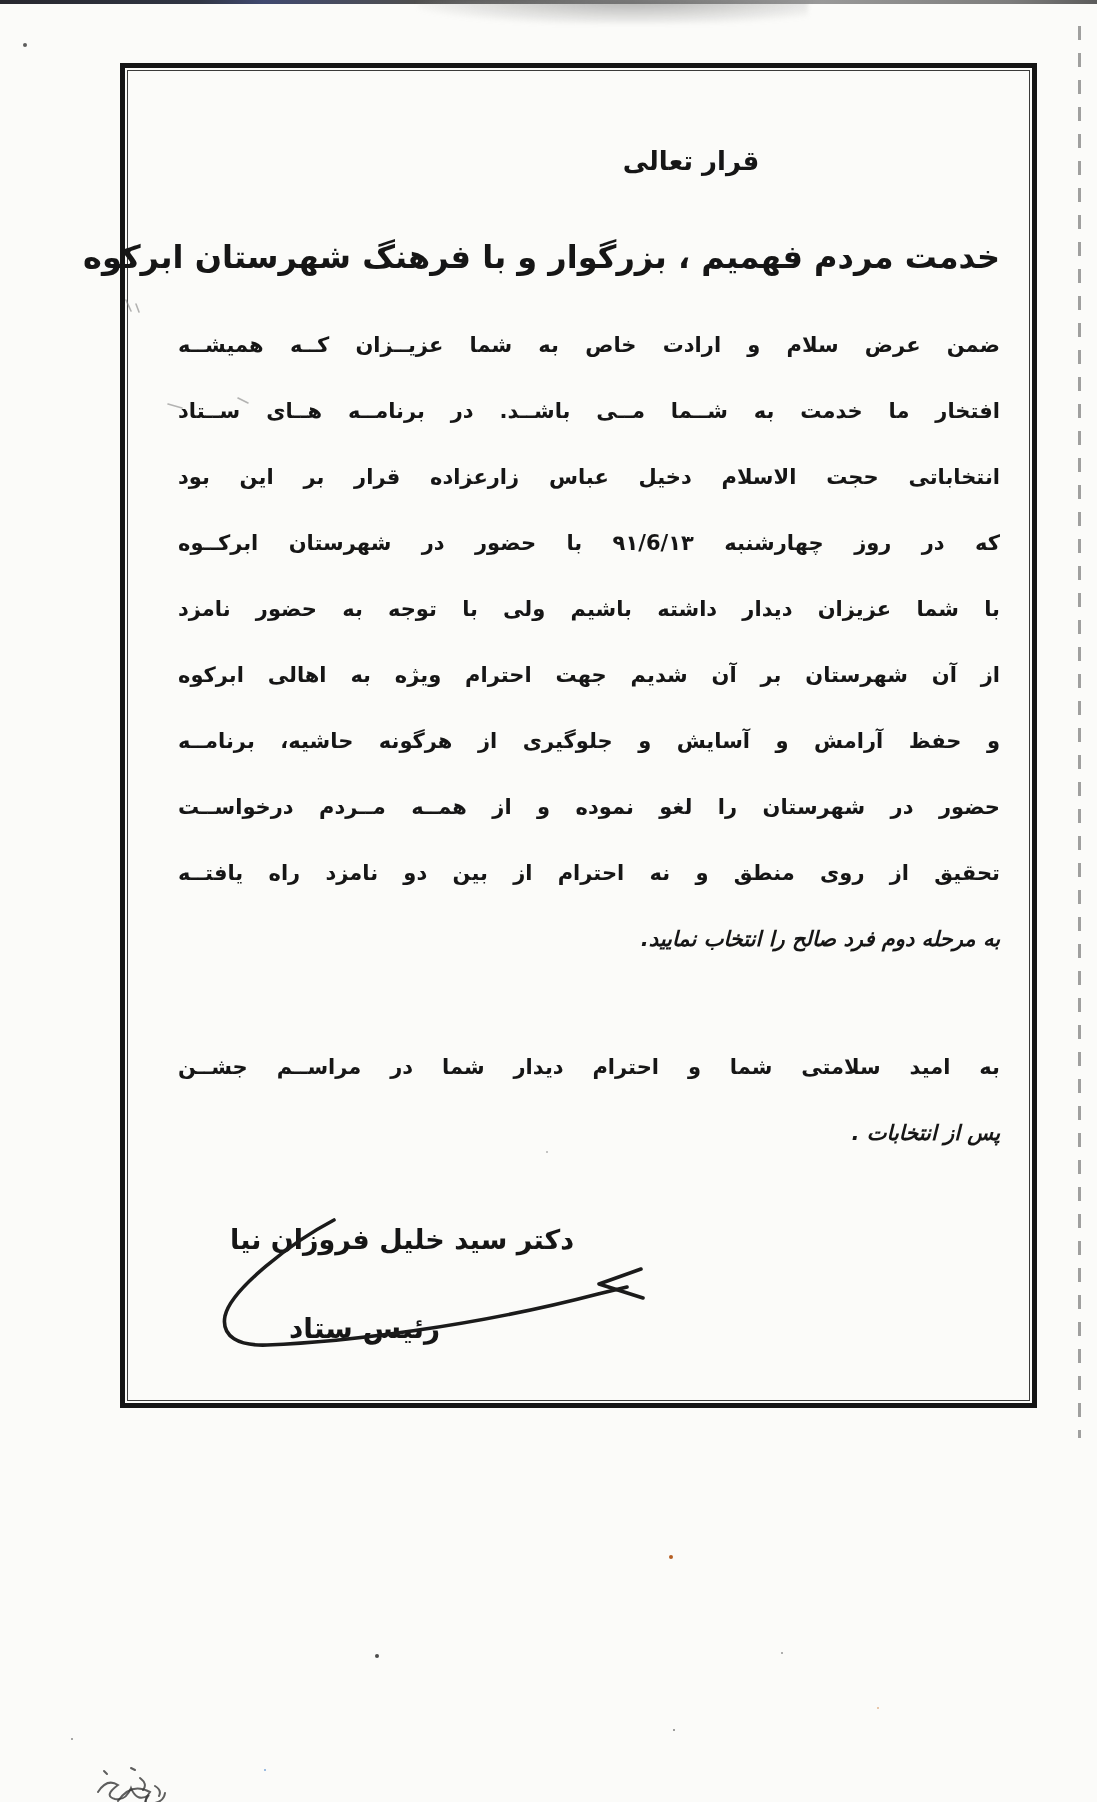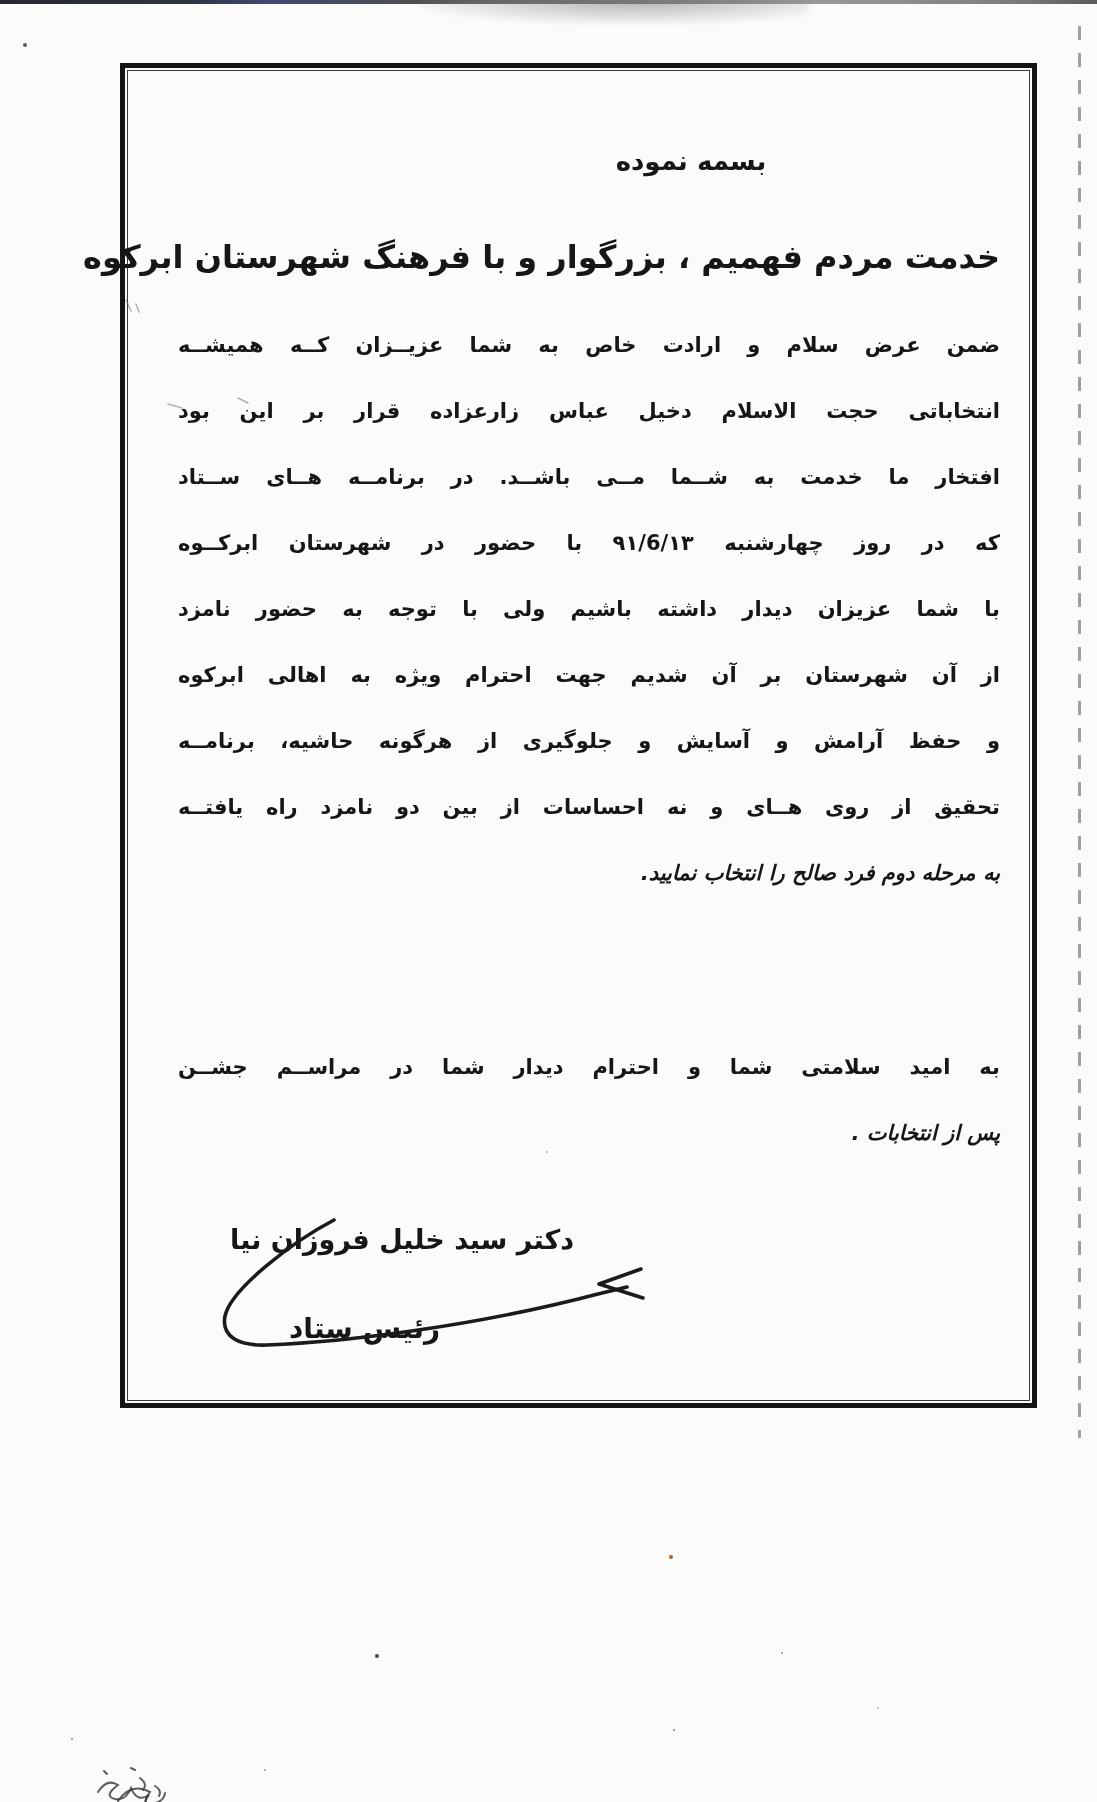--- a/index.html
+++ b/index.html
@@ -72,32 +72,33 @@
 
   <div class="top-strip"></div>
   <div class="top-smudge"></div>
   <div class="right-dash"></div>
   <div class="specks"></div>
 
   <div class="frame">
     <div class="frame-inner"></div>
   </div>
 
-  <div class="txt bismillah">بسمه نموده</div>
+  <div class="txt bismillah">قرار تعالی</div>
   <div class="txt col title">خدمت مردم فهمیم ، بزرگوار و با فرهنگ شهرستان ابرکوه</div>
 
   <div class="para p1 col">
     <div class="line">ضمن عرض سلام و ارادت خاص به شما عزیــزان کــه همیشــه</div>
+    <div class="line">افتخار ما خدمت به شــما مــی باشــد. در برنامــه هــای ســتاد</div>
     <div class="line">انتخاباتی حجت الاسلام دخیل عباس زارعزاده قرار بر این بود</div>
-    <div class="line">افتخار ما خدمت به شــما مــی باشــد. در برنامــه هــای ســتاد</div>
     <div class="line">که در روز چهارشنبه ۹۱/6/۱۳ با حضور در شهرستان ابرکــوه</div>
     <div class="line">با شما عزیزان دیدار داشته باشیم ولی با توجه به حضور نامزد</div>
     <div class="line">از آن شهرستان بر آن شدیم جهت احترام ویژه به اهالی ابرکوه</div>
     <div class="line">و حفظ آرامش و آسایش و جلوگیری از هرگونه حاشیه، برنامــه</div>
-    <div class="line">تحقیق از روی هــای و نه احساسات از بین دو نامزد راه یافتــه</div>
+    <div class="line">حضور در شهرستان را لغو نموده و از همــه مــردم درخواســت</div>
+    <div class="line">تحقیق از روی منطق و نه احترام از بین دو نامزد راه یافتــه</div>
     <div class="line end">به مرحله دوم فرد صالح را انتخاب نمایید.</div>
   </div>
 
   <div class="para p2 col">
     <div class="line">به امید سلامتی شما و احترام دیدار شما در مراســم جشــن</div>
     <div class="line end">پس از انتخابات .</div>
   </div>
 
   <div class="txt sig-name">دکتر سید خلیل فروزان نیا</div>
   <div class="txt sig-role">رئیس ستاد</div>

